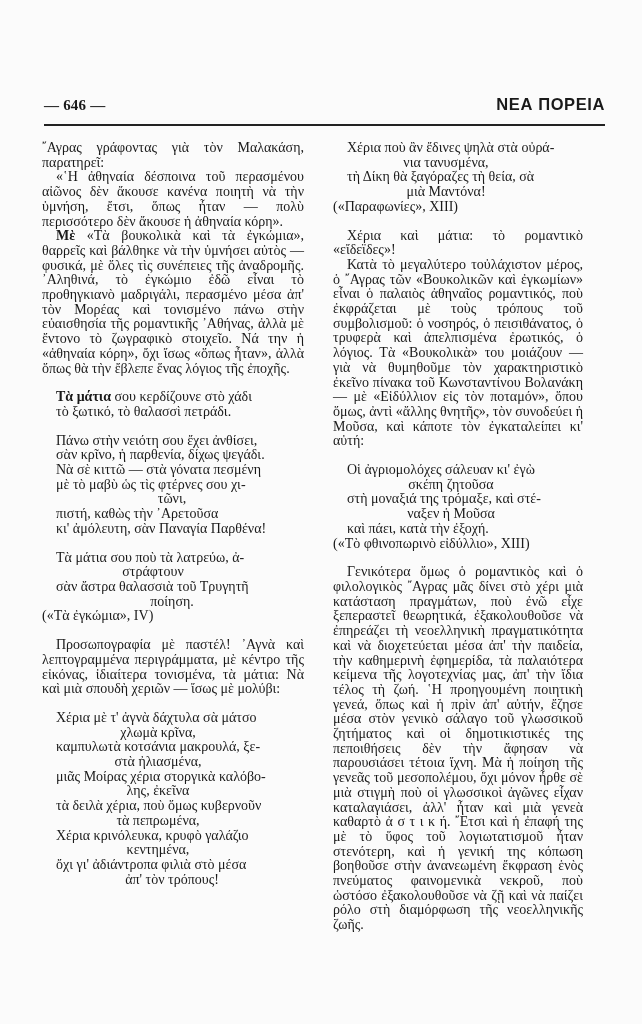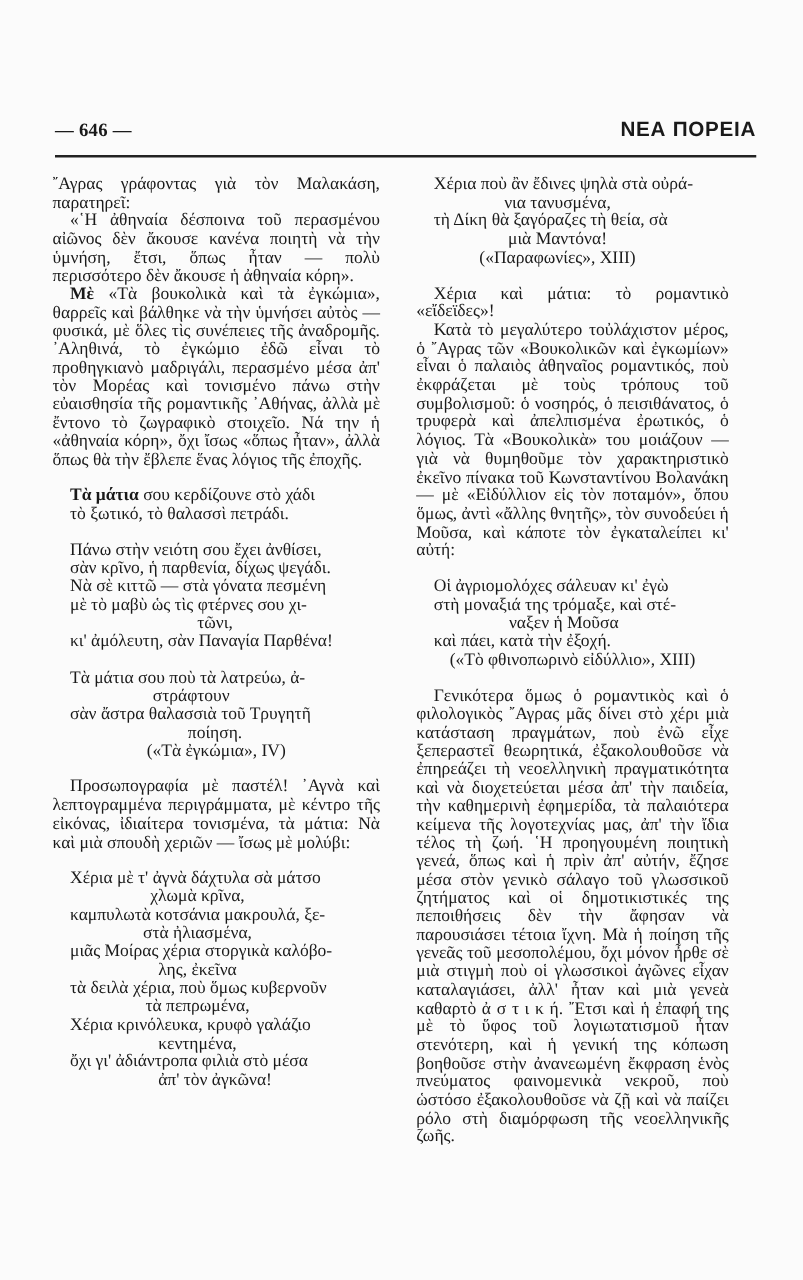--- a/index.html
+++ b/index.html
@@ -11,21 +11,21 @@
   .hdr-rule{position:absolute;left:44px;top:124px;width:561px;height:2px;background:#222;}
   .col{position:absolute;font-family:"Liberation Serif",serif;font-size:14px;line-height:14.7px;}
   .col-left{left:42px;top:141px;width:262px;}
   .col-right{left:333px;top:141px;width:250px;}
   .p{text-align:justify;margin:0;}
   .ind{text-indent:14px;}
   .gap{height:14px;}
   .v{margin:0;padding-left:14px;white-space:nowrap;}
   .vr{margin:0;text-align:center;white-space:nowrap;padding-right:2px;}
   b{font-weight:bold;}
-  .src{margin:0;text-align:center;white-space:nowrap;}
+  .src{margin:0;text-align:left;white-space:nowrap;}
 </style>
 </head>
 <body>
 
 <div class="page">
   <div class="hdr-page">— 646 —</div>
   <div class="hdr-title">ΝΕΑ ΠΟΡΕΙΑ</div>
   <div class="hdr-rule"></div>
 
   <div class="col col-left">
@@ -37,20 +37,21 @@
       <p class="v"><b>Τὰ μάτια</b><span> σου κερδίζουνε στὸ χάδι</span></p>
       <p class="v">τὸ ξωτικό, τὸ θαλασσὶ πετράδι.</p>
     </div>
     <div class="gap"></div>
     <div>
       <p class="v">Πάνω στὴν νειότη σου ἔχει ἀνθίσει,</p>
       <p class="v">σὰν κρῖνο, ἡ παρθενία, δίχως ψεγάδι.</p>
       <p class="v">Νὰ σὲ κιττῶ — στὰ γόνατα πεσμένη</p>
       <p class="v">μὲ τὸ μαβὺ ὡς τὶς φτέρνες σου χι-</p>
       <p class="vr">τῶνι,</p>
+      <p class="v">πιστή, καθὼς τὴν ᾿Αρετοῦσα</p>
       <p class="v">κι' ἀμόλευτη, σὰν Παναγία Παρθένα!</p>
     </div>
     <div class="gap"></div>
     <div>
       <p class="v">Τὰ μάτια σου ποὺ τὰ λατρεύω, ἀ-</p>
       <p class="vr" style="padding-right:40px">στράφτουν</p>
       <p class="v">σὰν ἄστρα θαλασσιὰ τοῦ Τρυγητῆ</p>
       <p class="vr">ποίηση.</p>
       <p class="src">(«Τὰ ἐγκώμια», IV)</p>
     </div>
@@ -62,38 +63,39 @@
       <p class="vr" style="padding-right:30px">χλωμὰ κρῖνα,</p>
       <p class="v">καμπυλωτὰ κοτσάνια μακρουλά, ξε-</p>
       <p class="vr" style="padding-right:30px">στὰ ἠλιασμένα,</p>
       <p class="v">μιᾶς Μοίρας χέρια στοργικὰ καλόβο-</p>
       <p class="vr" style="padding-right:30px">λης, ἐκεῖνα</p>
       <p class="v">τὰ δειλὰ χέρια, ποὺ ὅμως κυβερνοῦν</p>
       <p class="vr" style="padding-right:30px">τὰ πεπρωμένα,</p>
       <p class="v">Χέρια κρινόλευκα, κρυφὸ γαλάζιο</p>
       <p class="vr" style="padding-right:30px">κεντημένα,</p>
       <p class="v">ὄχι γι' ἀδιάντροπα φιλιὰ στὸ μέσα</p>
-      <p class="vr">ἀπ' τὸν ἀγκῶνα!</p>
+      <p class="vr">ἀπ' τὸν τρόπους!</p>
     </div>
   </div>
 
   <div class="col col-right">
     <div>
       <p class="v">Χέρια ποὺ ἂν ἔδινες ψηλὰ στὰ οὐρά-</p>
       <p class="vr" style="padding-right:24px">νια τανυσμένα,</p>
       <p class="v">τὴ Δίκη θὰ ξαγόραζες τὴ θεία, σὰ</p>
       <p class="vr" style="padding-right:24px">μιὰ Μαντόνα!</p>
       <p class="src" style="padding-right:24px">(«Παραφωνίες», XIII)</p>
     </div>
     <div class="gap"></div>
     <p class="p ind">Χέρια καὶ μάτια: τὸ ρομαντικὸ «εἴδεϊδες»!</p>
     <p class="p ind">Κατὰ τὸ μεγαλύτερο τοὐλάχιστον μέρος, ὁ ῎Αγρας τῶν «Βουκολικῶν καὶ ἐγκωμίων» εἶναι ὁ παλαιὸς ἀθηναῖος ρομαντικός, ποὺ ἐκφράζεται μὲ τοὺς τρόπους τοῦ συμβολισμοῦ: ὁ νοσηρός, ὁ πεισιθάνατος, ὁ τρυφερὰ καὶ ἀπελπισμένα ἐρωτικός, ὁ λόγιος. Τὰ «Βουκολικὰ» του μοιάζουν — γιὰ νὰ θυμηθοῦμε τὸν χαρακτηριστικὸ ἐκεῖνο πίνακα τοῦ Κωνσταντίνου Βολανάκη — μὲ «Εἰδύλλιον εἰς τὸν ποταμόν», ὅπου ὅμως, ἀντὶ «ἄλλης θνητῆς», τὸν συνοδεύει ἡ Μοῦσα, καὶ κάποτε τὸν ἐγκαταλείπει κι' αὐτή:</p>
     <div class="gap"></div>
     <div>
       <p class="v">Οἱ ἀγριομολόχες σάλευαν κι' ἐγὼ</p>
+      <p class="vr" style="padding-right:14px">σκέπη ζητοῦσα</p>
       <p class="v">στὴ μοναξιά της τρόμαξε, καὶ στέ-</p>
       <p class="vr" style="padding-right:14px">ναξεν ἡ Μοῦσα</p>
       <p class="v">καὶ πάει, κατὰ τὴν ἐξοχή.</p>
       <p class="src">(«Τὸ φθινοπωρινὸ εἰδύλλιο», XIII)</p>
     </div>
     <div class="gap"></div>
     <p class="p ind">Γενικότερα ὅμως ὁ ρομαντικὸς καὶ ὁ φιλολογικὸς ῎Αγρας μᾶς δίνει στὸ χέρι μιὰ κατάσταση πραγμάτων, ποὺ ἐνῶ εἶχε ξεπεραστεῖ θεωρητικά, ἐξακολουθοῦσε νὰ ἐπηρεάζει τὴ νεοελληνικὴ πραγματικότητα καὶ νὰ διοχετεύεται μέσα ἀπ' τὴν παιδεία, τὴν καθημερινὴ ἐφημερίδα, τὰ παλαιότερα κείμενα τῆς λογοτεχνίας μας, ἀπ' τὴν ἴδια τέλος τὴ ζωή. ῾Η προηγουμένη ποιητικὴ γενεά, ὅπως καὶ ἡ πρὶν ἀπ' αὐτήν, ἔζησε μέσα στὸν γενικὸ σάλαγο τοῦ γλωσσικοῦ ζητήματος καὶ οἱ δημοτικιστικές της πεποιθήσεις δὲν τὴν ἄφησαν νὰ παρουσιάσει τέτοια ἴχνη. Μὰ ἡ ποίηση τῆς γενεᾶς τοῦ μεσοπολέμου, ὄχι μόνον ἦρθε σὲ μιὰ στιγμὴ ποὺ οἱ γλωσσικοὶ ἀγῶνες εἶχαν καταλαγιάσει, ἀλλ' ἦταν καὶ μιὰ γενεὰ καθαρτὸ ἀ σ τ ι κ ή. ῎Ετσι καὶ ἡ ἐπαφή της μὲ τὸ ὕφος τοῦ λογιωτατισμοῦ ἦταν στενότερη, καὶ ἡ γενική της κόπωση βοηθοῦσε στὴν ἀνανεωμένη ἔκφραση ἑνὸς πνεύματος φαινομενικὰ νεκροῦ, ποὺ ὡστόσο ἐξακολουθοῦσε νὰ ζῇ καὶ νὰ παίζει ρόλο στὴ διαμόρφωση τῆς νεοελληνικῆς ζωῆς.</p>
   </div>
 </div>
 

